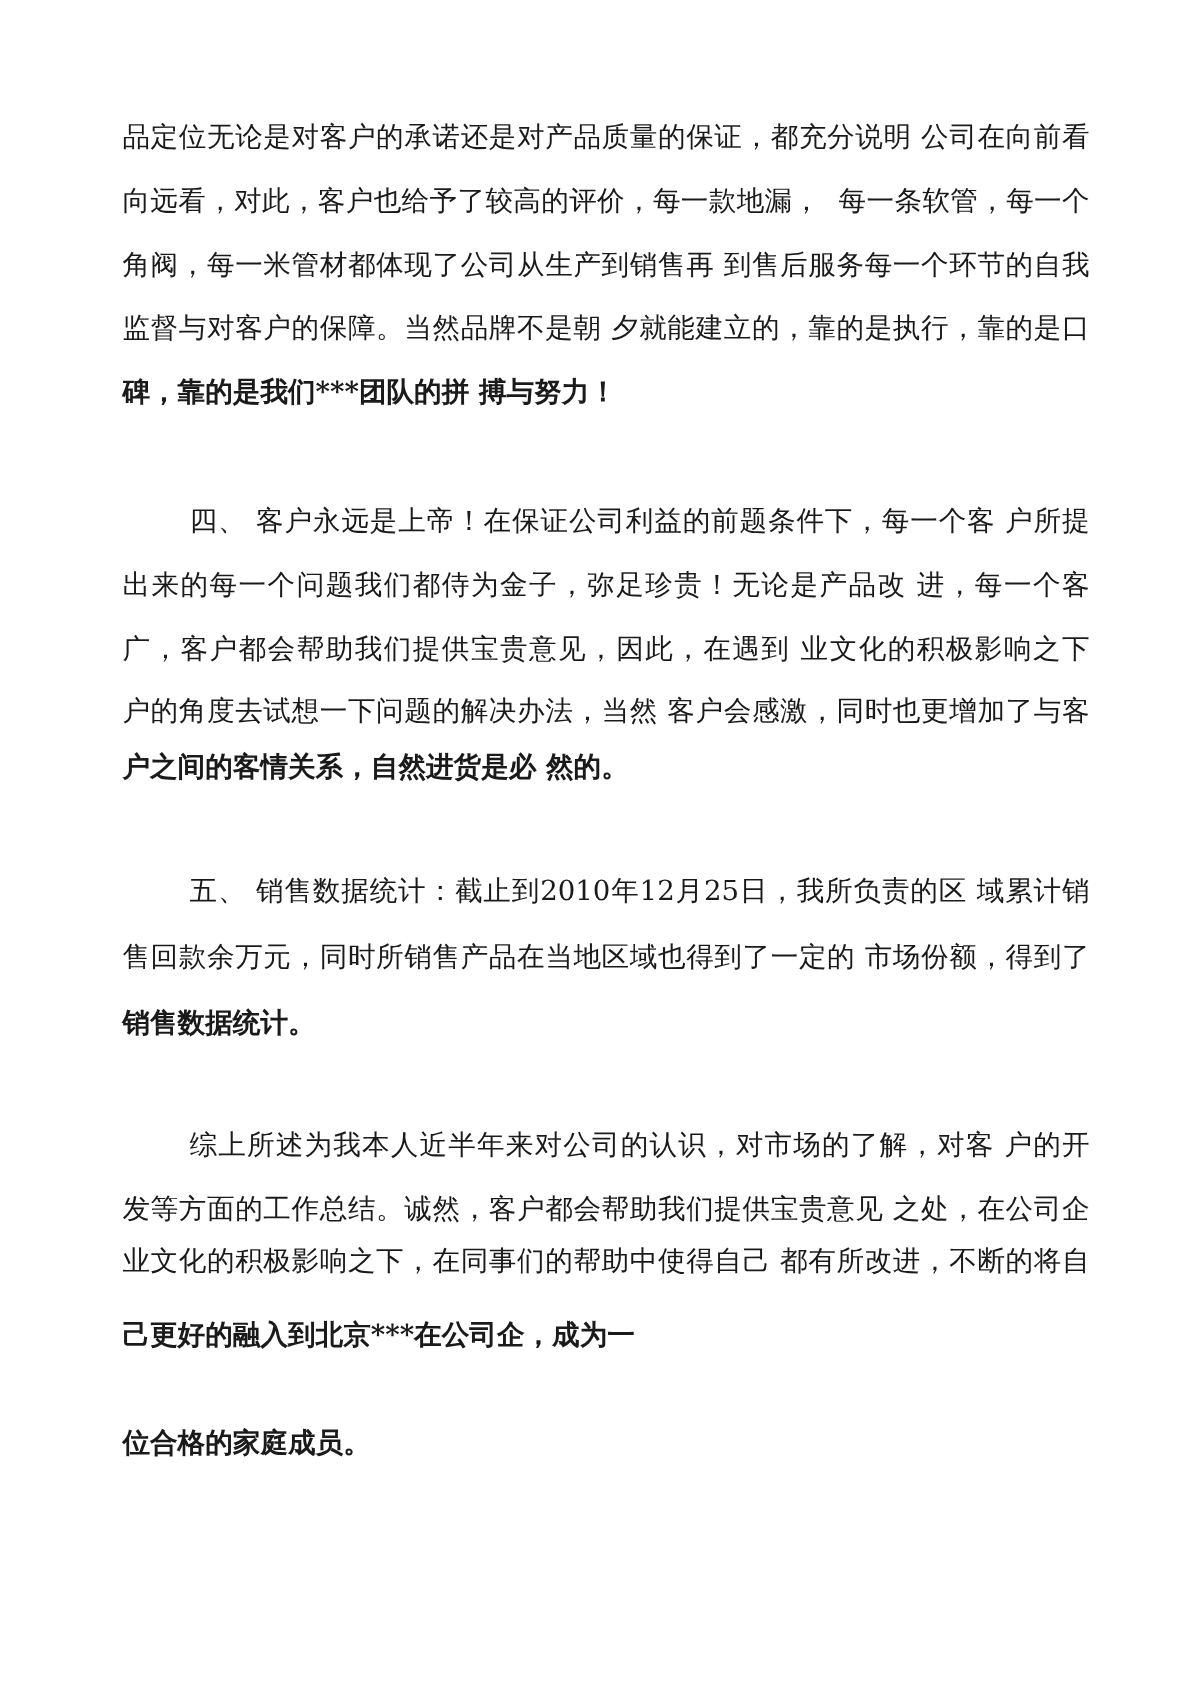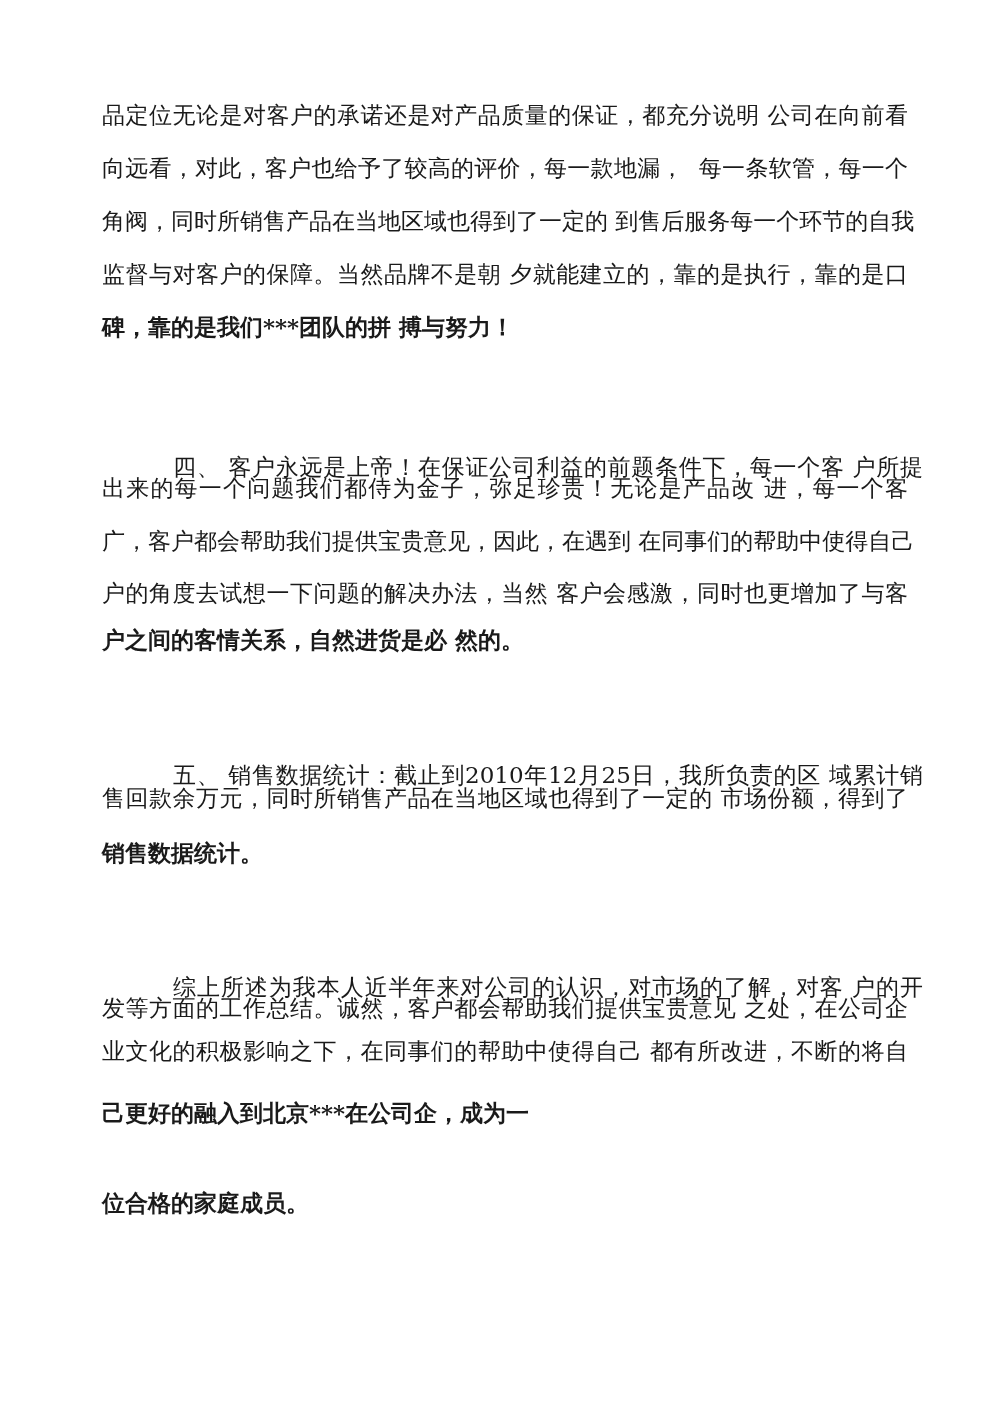--- a/index.html
+++ b/index.html
@@ -6,40 +6,40 @@
   body {
     width: 1000px; height: 1415px; background: #ffffff; position: relative; overflow: hidden;
     font-family: "DejaVu Serif", "Liberation Serif", serif; color: #1a1a1a;
   }
   .page { position: absolute; left: 0; top: 0; width: 1000px; height: 1415px; }
   .line {
     position: absolute; left: 102px; width: 806px; height: 30px;
     font-size: 23px; line-height: 30px; white-space: pre;
     text-align: justify; text-align-last: justify;
   }
-  .line.indent { left: 173px; width: 750px; margin-top: 32px; }
+  .line.indent { left: 158px; width: 750px; }
   .line.last { text-align-last: left; font-weight: bold; }
 </style>
 </head>
 <body>
 
 <div class="page">
 
   <div class="paragraph">
     <div class="line" style="top:100px">品定位无论是对客户的承诺还是对产品质量的保证，都充分说明 公司在向前看</div>
     <div class="line" style="top:153px">向远看，对此，客户也给予了较高的评价，每一款地漏，  每一条软管，每一个</div>
-    <div class="line" style="top:206px">角阀，同时所销售产品在当地区域也得到了一定的 到售后服务每一个环节的自我</div>
+    <div class="line" style="top:206px">角阀，每一米管材都体现了公司从生产到销售再 到售后服务每一个环节的自我</div>
     <div class="line" style="top:259px">监督与对客户的保障。当然品牌不是朝 夕就能建立的，靠的是执行，靠的是口</div>
     <div class="line last" style="top:312px">碑，靠的是我们***团队的拼 搏与努力！</div>
   </div>
 
   <div class="paragraph">
     <div class="line indent" style="top:420px">四、 客户永远是上帝！在保证公司利益的前题条件下，每一个客 户所提</div>
     <div class="line" style="top:473px">出来的每一个问题我们都侍为金子，弥足珍贵！无论是产品改 进，每一个客</div>
-    <div class="line" style="top:526px">广，客户都会帮助我们提供宝贵意见，因此，在遇到 在同事们的帮助中使得自己</div>
+    <div class="line" style="top:526px">广，客户都会帮助我们提供宝贵意见，因此，在遇到 业文化的积极影响之下</div>
     <div class="line" style="top:578px">户的角度去试想一下问题的解决办法，当然 客户会感激，同时也更增加了与客</div>
     <div class="line last" style="top:625px">户之间的客情关系，自然进货是必 然的。</div>
   </div>
 
   <div class="paragraph">
     <div class="line indent" style="top:728px">五、 销售数据统计：截止到2010年12月25日，我所负责的区 域累计销</div>
     <div class="line" style="top:783px">售回款余万元，同时所销售产品在当地区域也得到了一定的 市场份额，得到了</div>
     <div class="line last" style="top:838px">销售数据统计。</div>
   </div>
 

